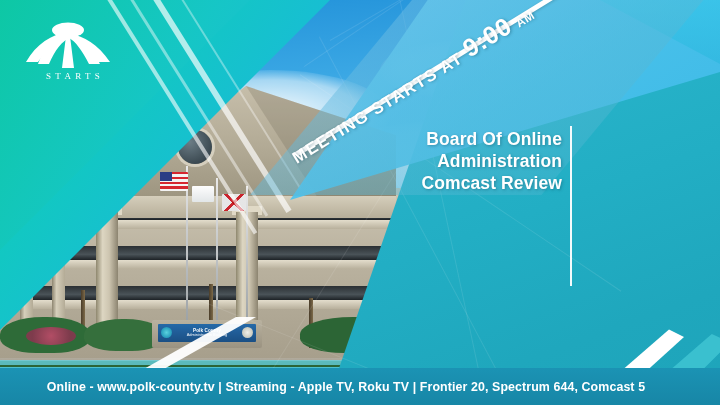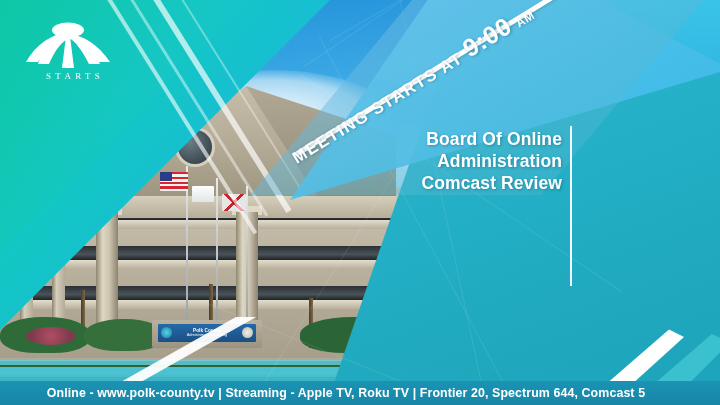--- a/index.html
+++ b/index.html
@@ -334,21 +334,21 @@
     font-size:29px; font-weight:bold; letter-spacing:2.5px; line-height:1;
     margin-top:1px; margin-left:2px; font-family:"Liberation Serif", serif;
   }
   .logo-sub {
     font-size:9px; letter-spacing:4.3px; margin-top:3px; margin-left:24px;
     font-family:"Liberation Serif", serif;
   }
 
   
   .bottombar {
-    position:absolute; left:0; bottom:0; width:100%; height:24px;
+    position:absolute; left:0; bottom:0; width:100%; height:37px;
     background:linear-gradient(180deg,#1b93b4 0%, #1786a6 100%);
     display:flex; align-items:center; justify-content:center;
     color:#fff; font-size:12.4px; font-weight:bold; letter-spacing:.1px;
     white-space:nowrap;
   }
   .bottombar-inner { transform:translateX(-14px); }
 </style>
 </head>
 <body>
 

